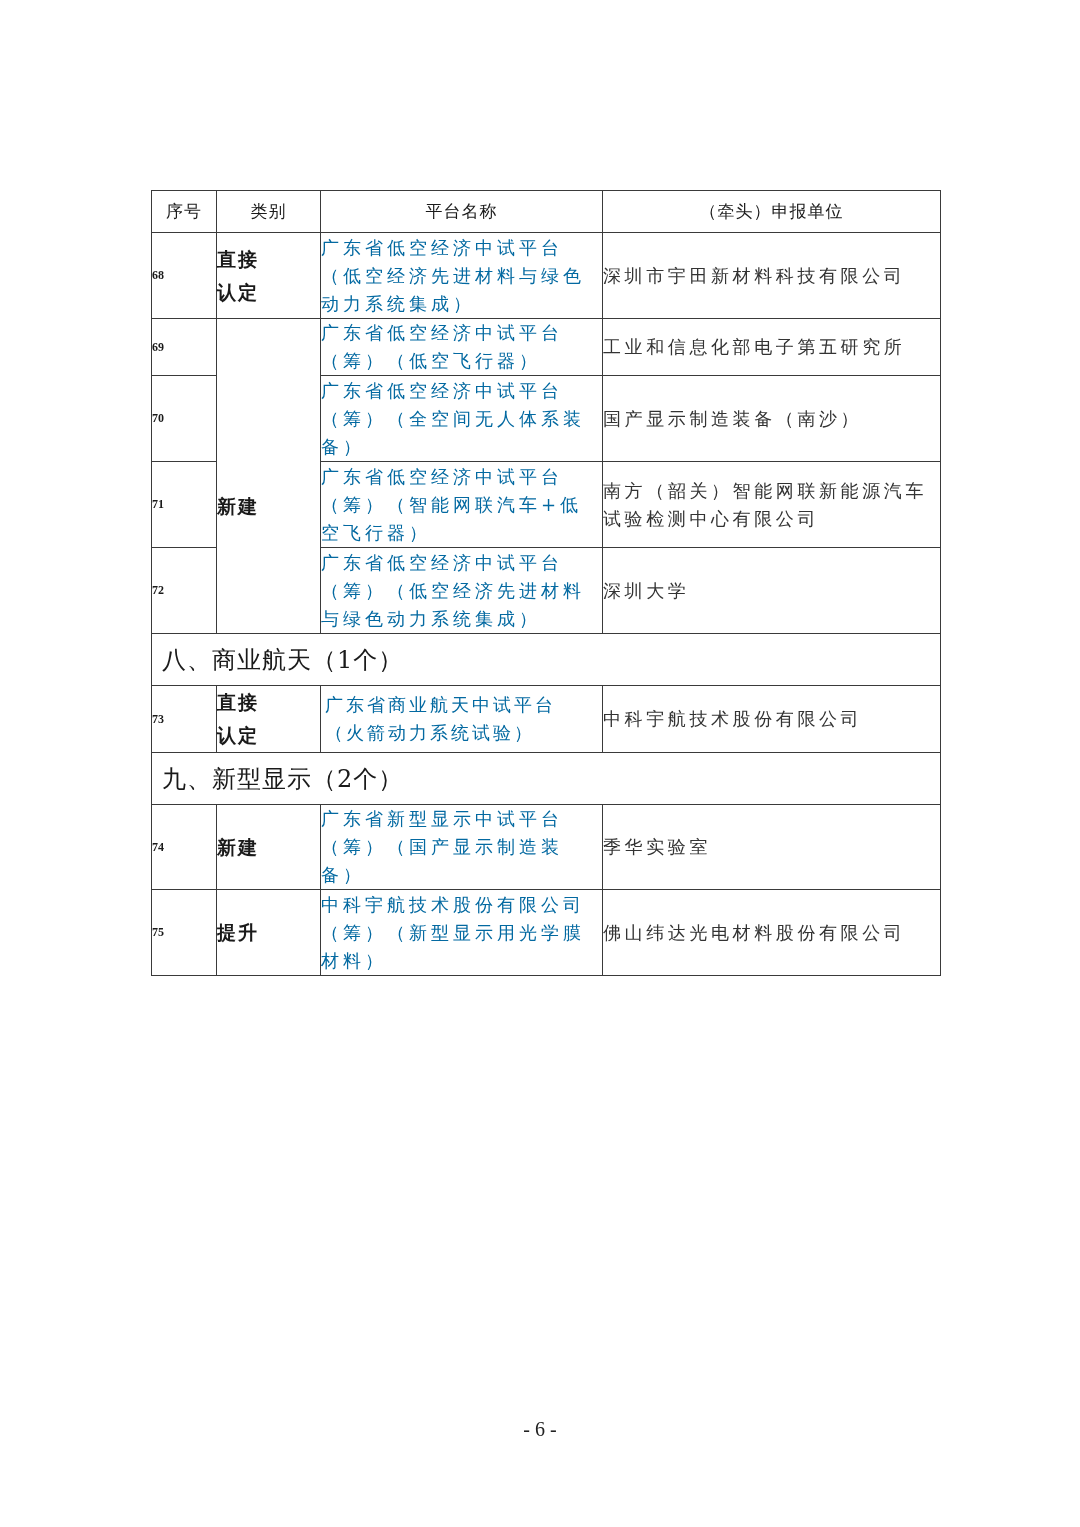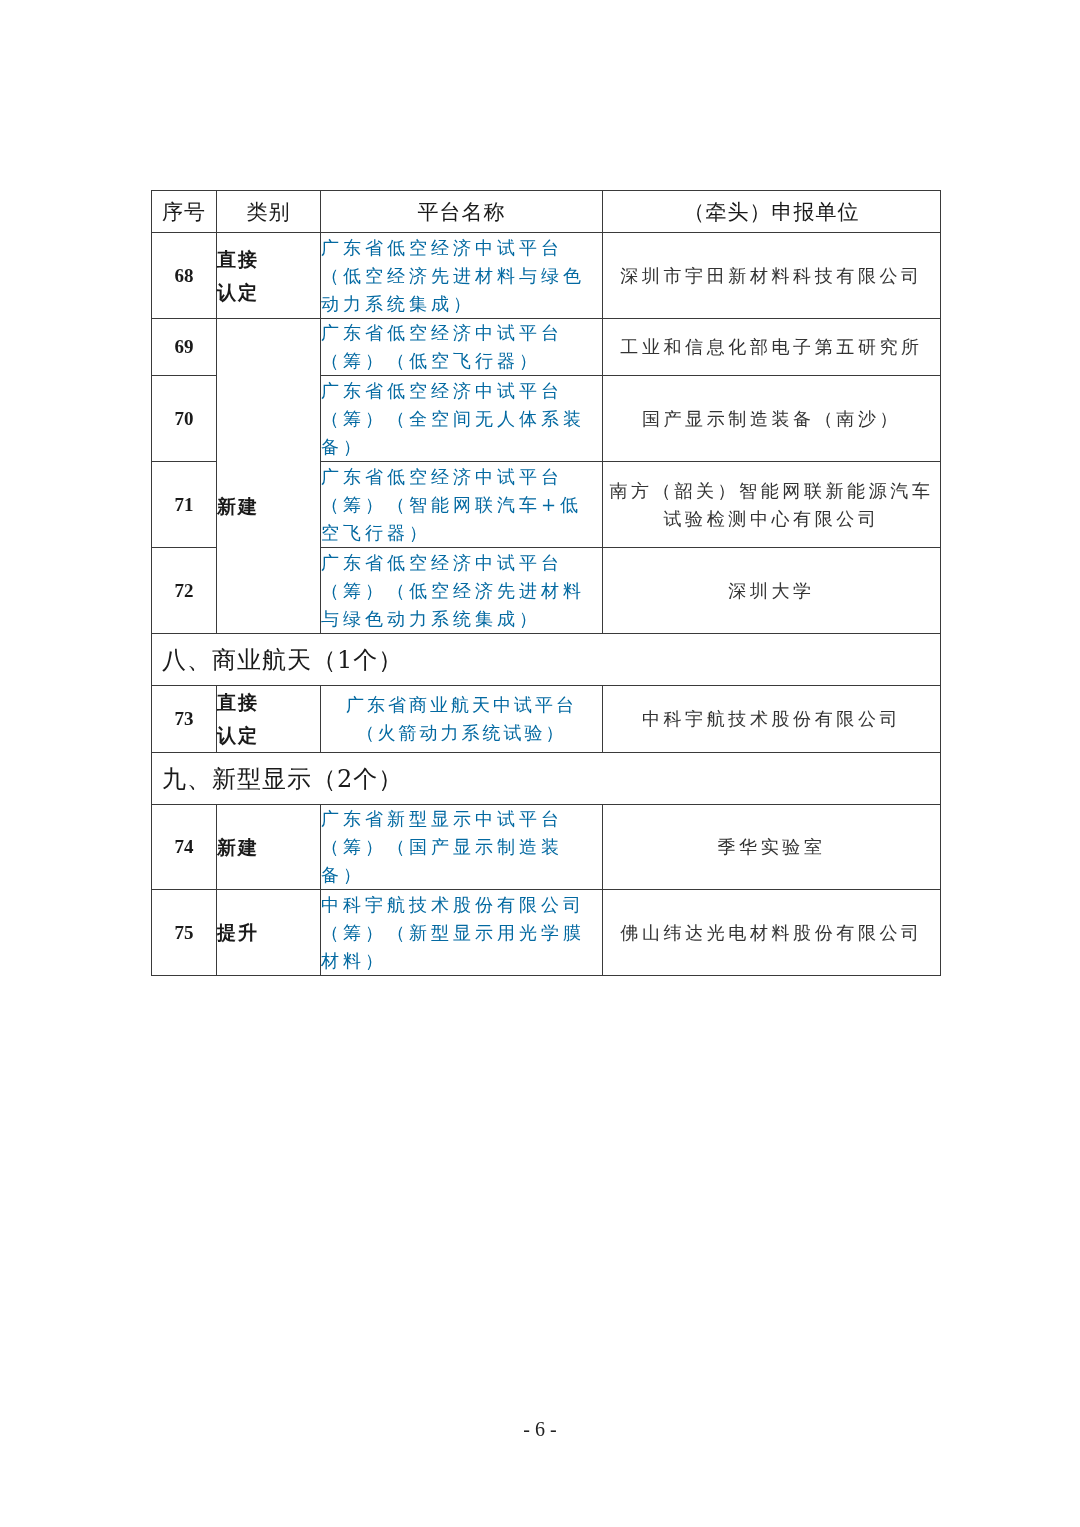--- a/index.html
+++ b/index.html
@@ -29,30 +29,30 @@
       vertical-align: middle;
     }
     .col-no { width: 65px; }
     .col-type { width: 104px; }
     .col-name { width: 282px; }
     .col-unit { width: 338px; }
 
     th {
       font-family: "DejaVu Sans", "Liberation Sans", sans-serif;
       font-weight: normal;
-      font-size: 21px;
+      font-size: 17px;
       height: 41px;
       text-align: center;
       letter-spacing: 1px;
     }
     .cell-no {
-      text-align: center;
+      text-align: left;
       font-family: "Liberation Serif", "DejaVu Serif", serif;
       font-weight: bold;
-      font-size: 19px;
+      font-size: 12px;
     }
     .cell-type {
       text-align: left;
       font-size: 19px;
       font-weight: bold;
       line-height: 33px;
       letter-spacing: 2px;
     }
     .cell-type.top-aligned {
       vertical-align: top;
@@ -60,31 +60,30 @@
     }
     .cell-name {
       font-size: 18px;
       line-height: 28px;
       padding: 0 8px 0 10px;
       letter-spacing: 4px;
       color: #0369a1;
       word-break: break-all;
     }
     .cell-name.centered {
-      text-align: center;
+      text-align: left;
       letter-spacing: 3px;
       padding: 0 4px;
     }
     .cell-unit {
       font-size: 18px;
       line-height: 28px;
       padding: 0 8px 0 10px;
       letter-spacing: 3.6px;
       color: #333;
-      text-align: center;
     }
     .section-row td {
       font-size: 24px;
       padding-left: 10px;
       height: 51px;
       letter-spacing: 1px;
     }
     .page-number {
       position: absolute;
       left: 0;

